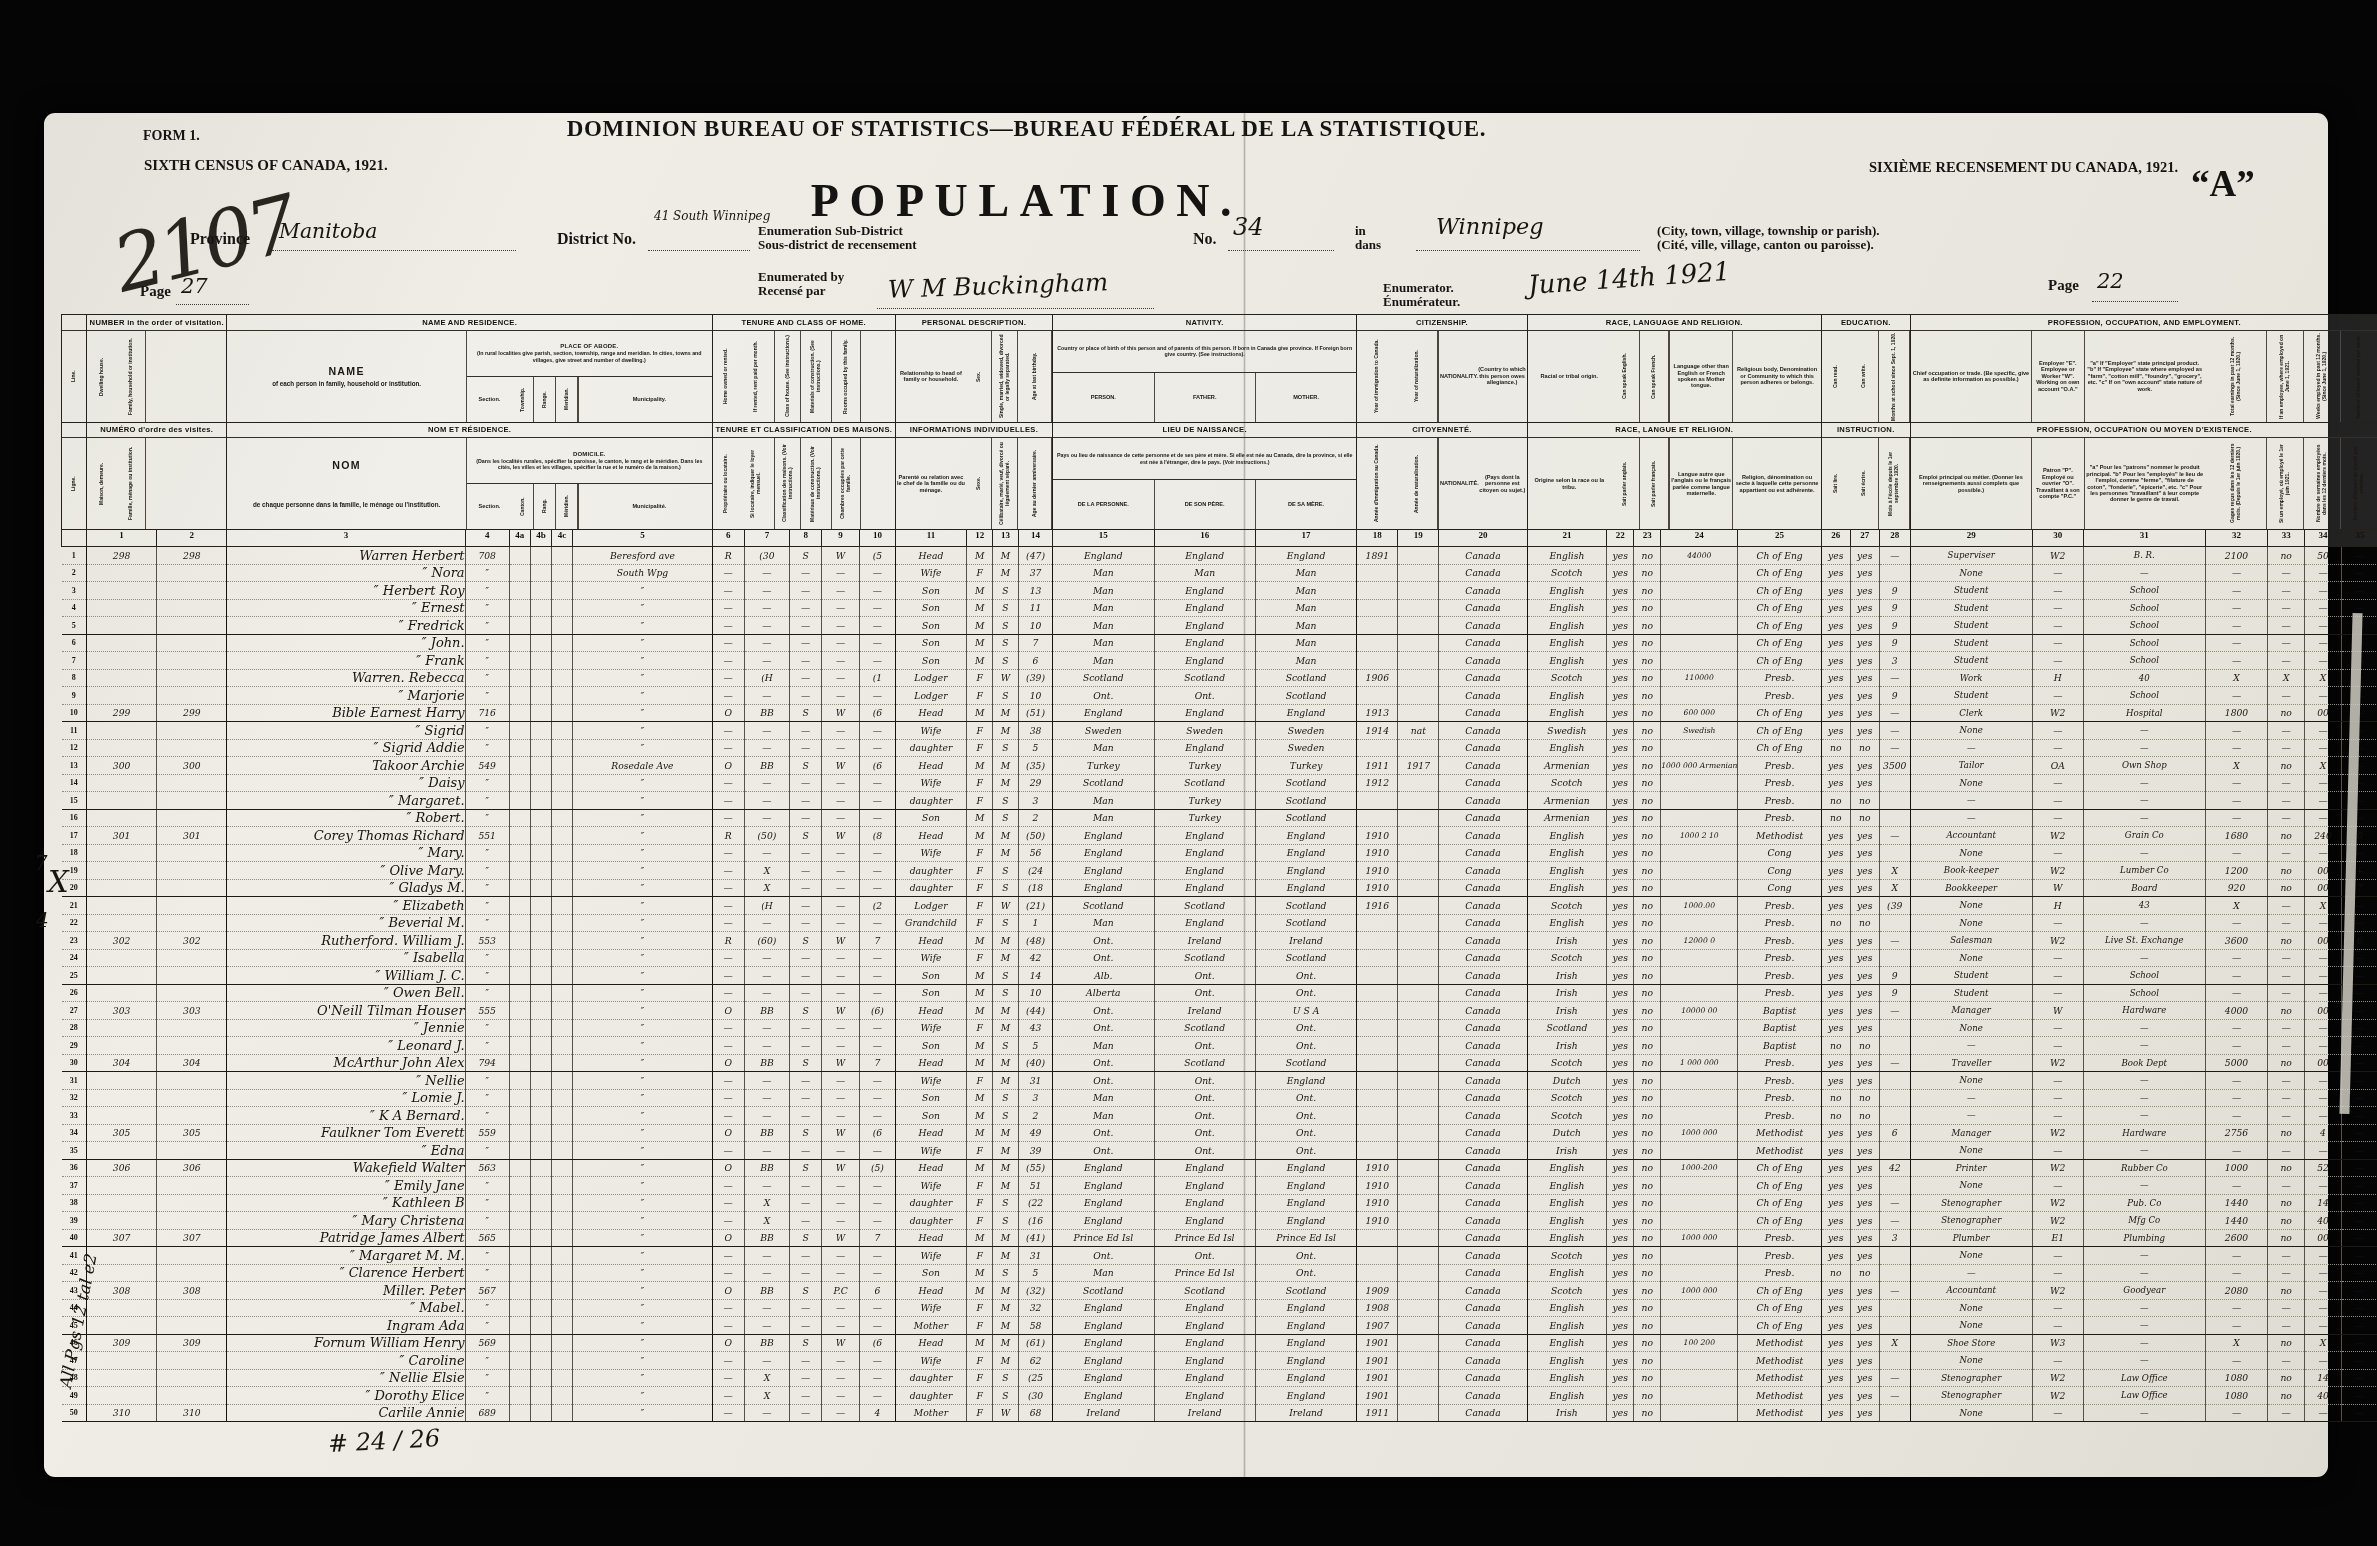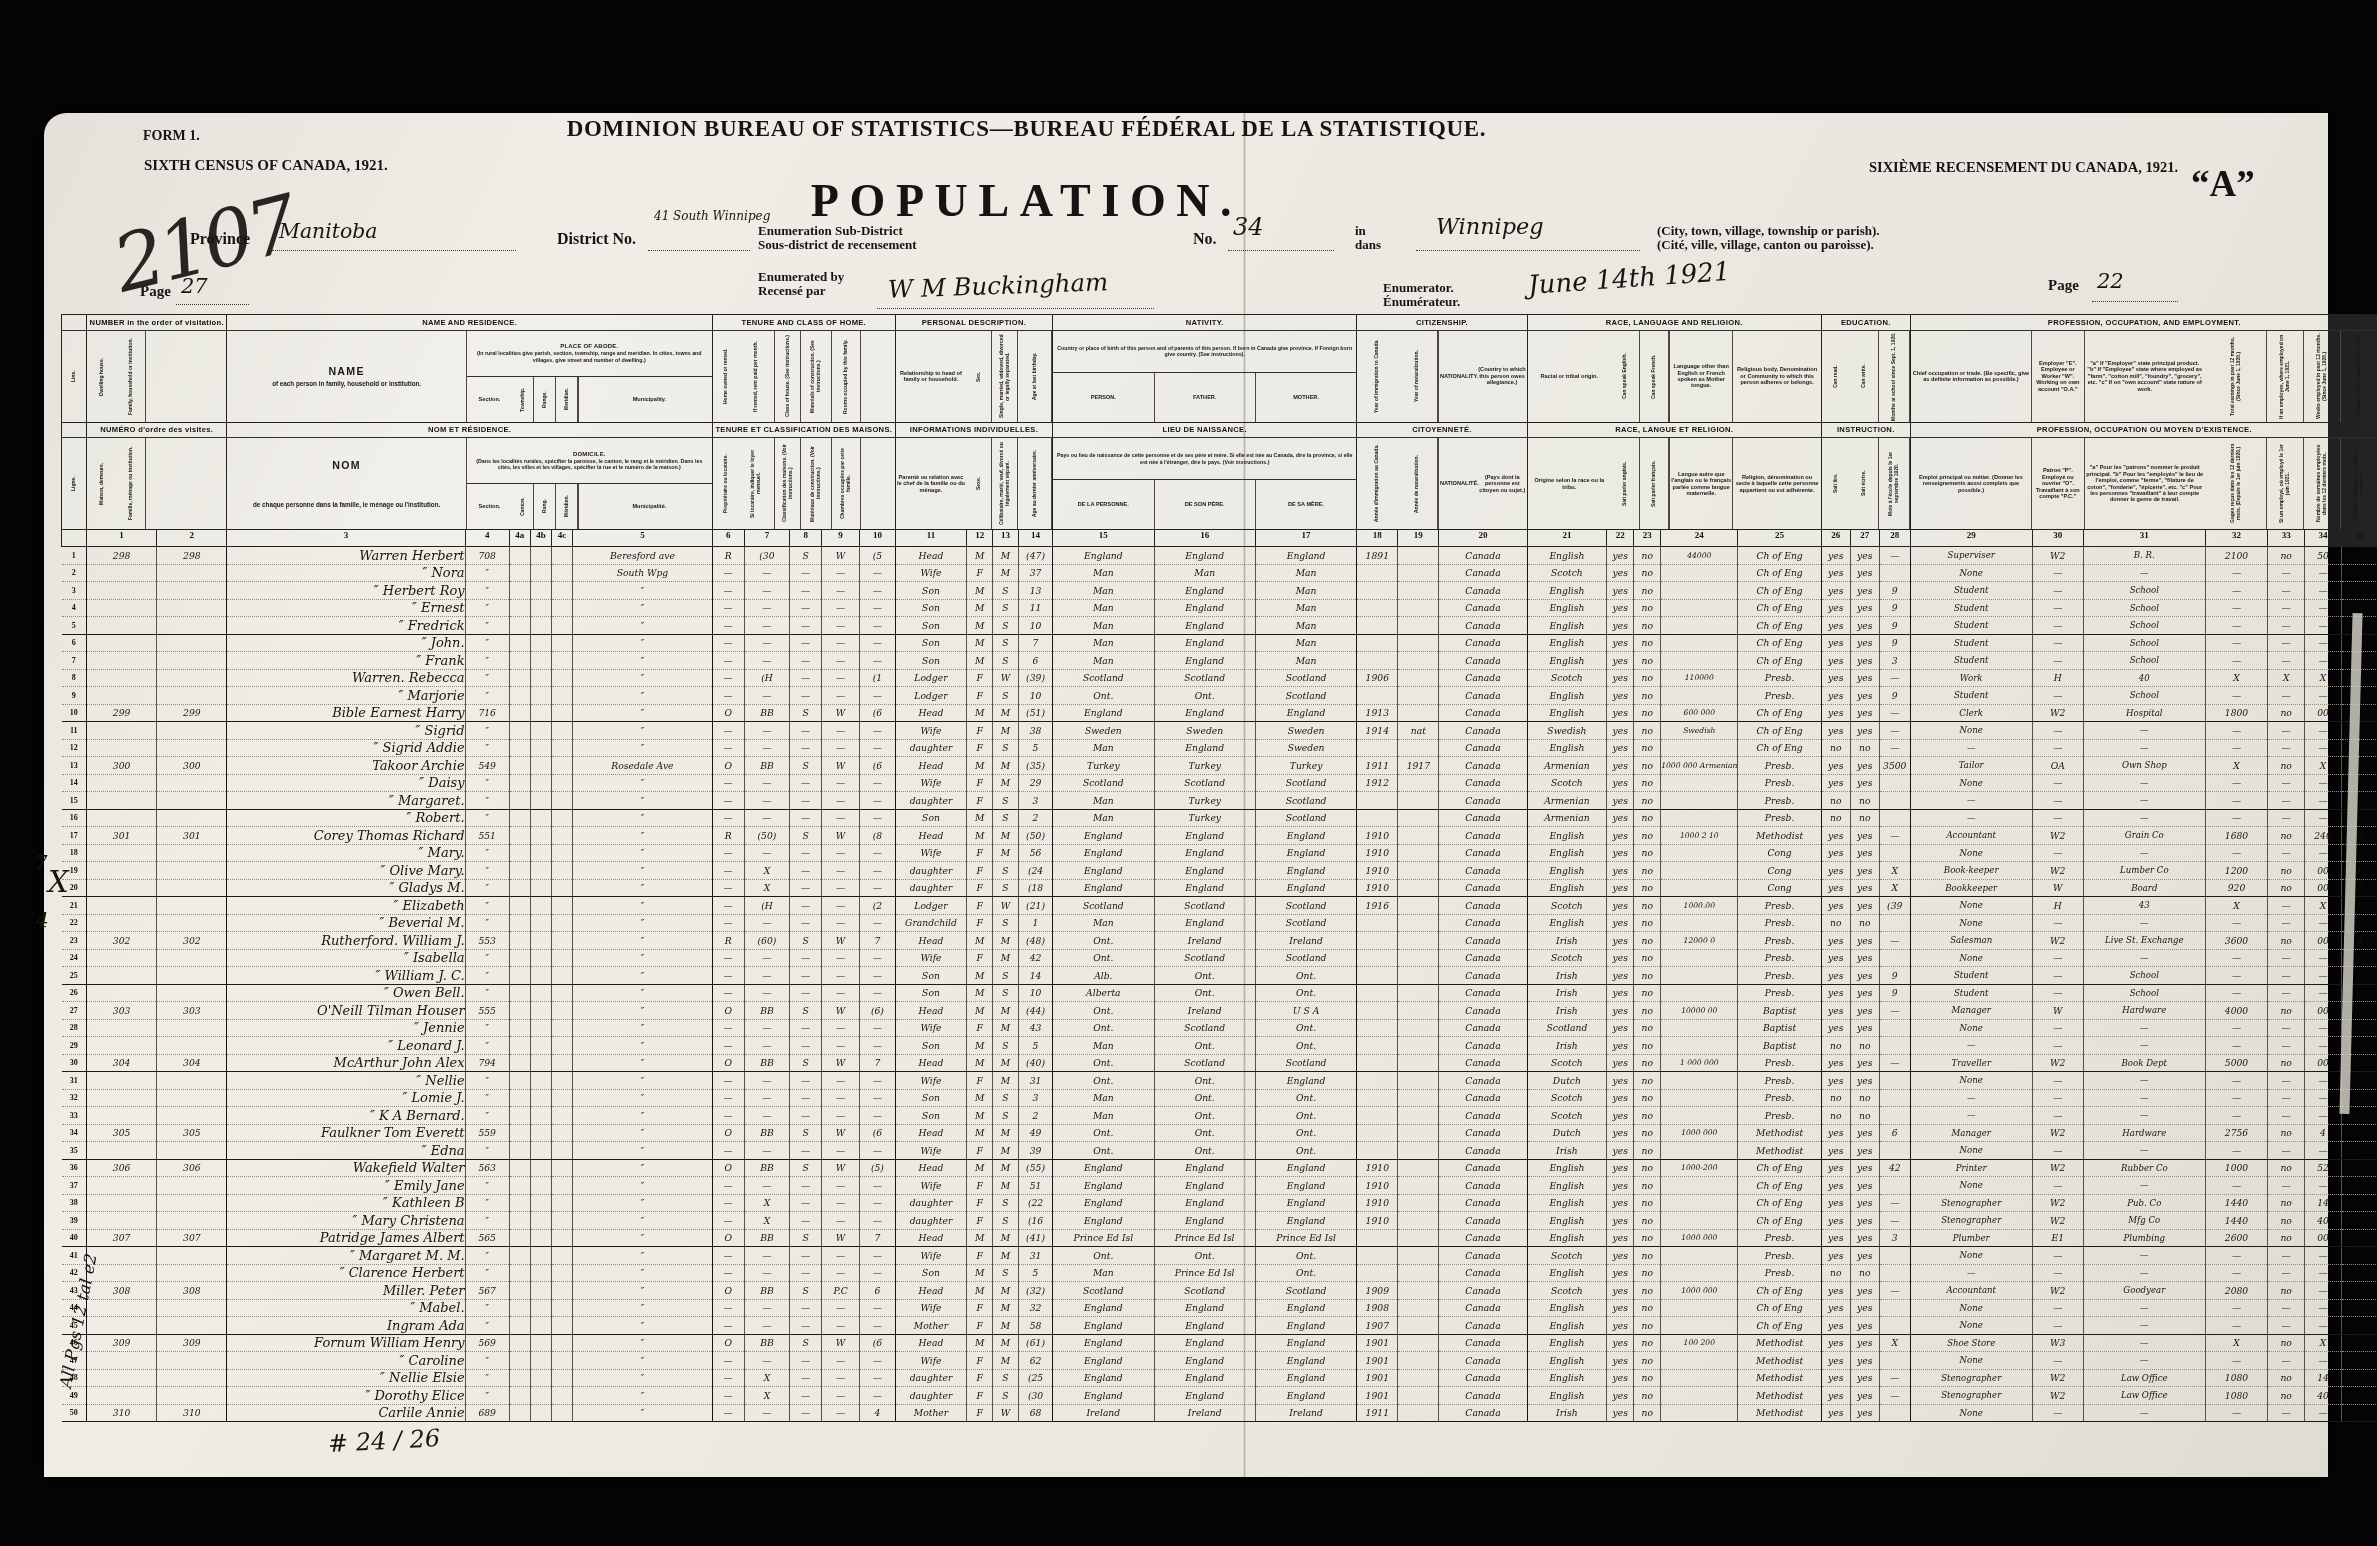--- a/index.html
+++ b/index.html
@@ -1,19 +1,19 @@
 <!DOCTYPE html>
 <html style="font-size:10.6px"><head>
 <meta charset="utf-8">
 <style>
   html,body{margin:0;padding:0;background:#050505;}
   body{width:2377px;height:1546px;position:relative;overflow:hidden;font-family:"Liberation Sans",sans-serif;}
   #paper{position:absolute;left:44px;top:113px;width:2284px;height:1364px;
     background:linear-gradient(115deg,#e4e1da 0%,#efede6 18%,#eae8e1 55%,#e7e4dc 82%,#dedbd2 100%);
-    border-top-left-radius:22.4px;box-shadow:0 0 26px rgba(0,0,0,.9);}
+    border-top-left-radius:22.4px;box-shadow:0 0 26px rgba(0,0,0,.9);border-radius:11px;}
   .abs{position:absolute;}
   .printed{color:#161412;}
   .serifb{font-family:"Liberation Serif",serif;font-weight:bold;}
   .hwrite{font-family:"DejaVu Serif",serif;font-style:italic;color:#181510;}
   .dotted{border-bottom:1.3px dotted #3e3a33;height:0;}
   .twoline{font-size:13px;line-height:1.1;font-weight:bold;font-family:"Liberation Serif",serif;color:#161412;}
   
   #censustable{position:absolute;left:17px;top:201px;border-collapse:collapse;table-layout:fixed;background:transparent;}
   #censustable th,#censustable td{box-sizing:border-box;padding:0;margin:0;}
   #censustable thead th{border:0.7px solid #24211c;vertical-align:top;background:rgba(255,255,255,.12);}

